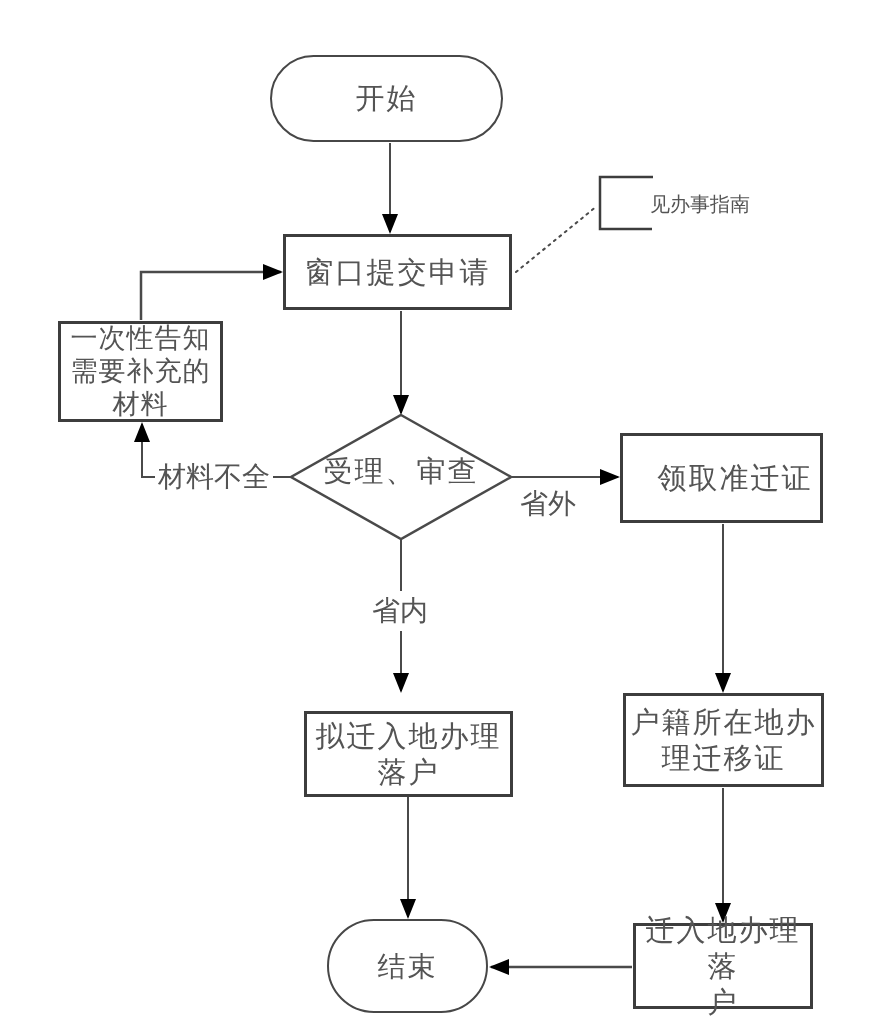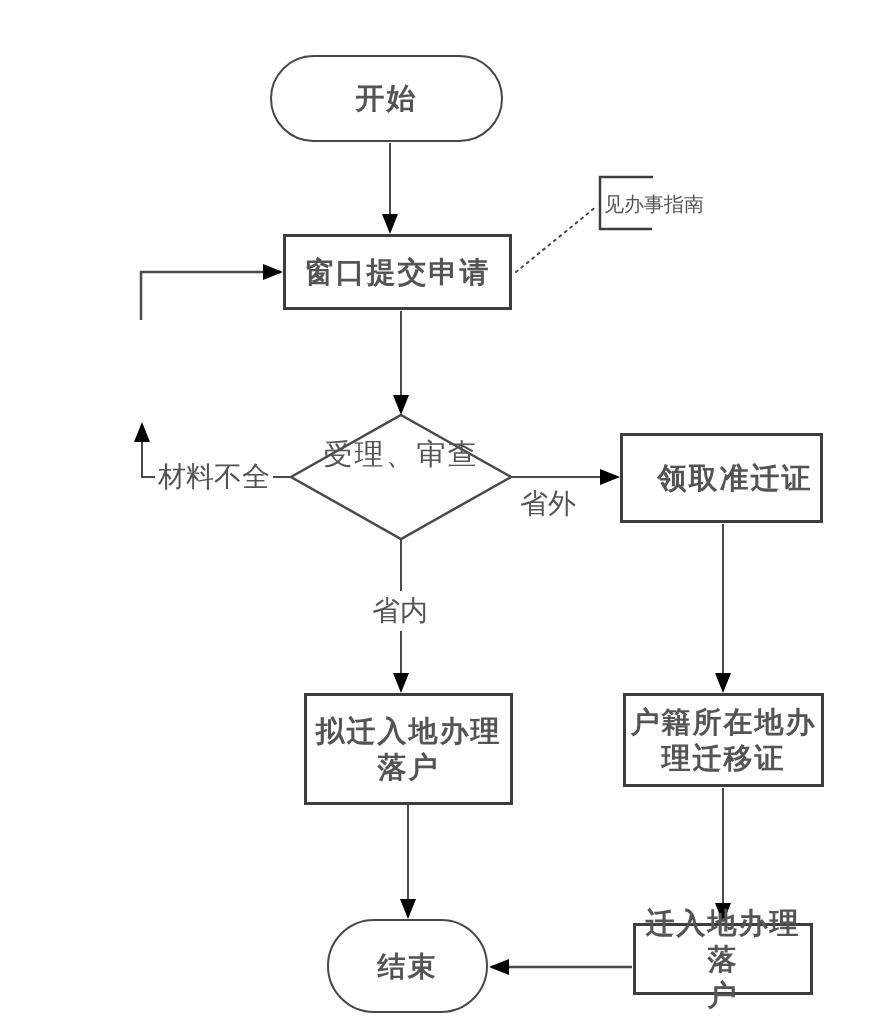--- a/index.html
+++ b/index.html
@@ -22,21 +22,20 @@
     position: absolute;
     display: flex;
     align-items: center;
     justify-content: center;
     text-align: center;
     background: #ffffff;
     font-size: 29px;
     line-height: 1.25;
     white-space: pre-line;
     letter-spacing: 2px;
-    font-weight: bold;
   }
   .process {
     border: 3px solid #3d3d3d;
   }
   .terminator {
     border: 2px solid #474747;
   }
   .decision-label {
     position: absolute;
     display: flex;
@@ -53,20 +52,21 @@
     font-size: 28px;
     padding: 1px 3px;
     white-space: nowrap;
     text-align: right;
   }
   .note-label {
     position: absolute;
     font-size: 20px;
     white-space: nowrap;
     background: transparent;
+    margin-left: 46px;
   }
 </style>
 </head>
 <body>
 
 <div class="canvas">
 
   <svg class="layer" width="888" height="1034" viewBox="0 0 888 1034" fill="none" xmlns="http://www.w3.org/2000/svg">
     <defs>
       <marker id="arrow" markerUnits="userSpaceOnUse" markerWidth="20" markerHeight="16" viewBox="0 0 20 16" refX="18" refY="8" orient="auto">
@@ -102,40 +102,45 @@
   </svg>
 
   <div class="node terminator" style="left:270px; top:55px; width:233px; height:87px; border-radius:44px;">
     <span>开始</span>
   </div>
 
   <div class="node process" style="left:283px; top:234px; width:229px; height:76px;">
     <span>窗口提交申请</span>
   </div>
 
+  <div class="node process" style="left:58px; top:321px; width:165px; height:101px; font-size:27px; line-height:1.22; letter-spacing:1px;">
+    <span>一次性告知
+需要补充的
+材料</span>
+  </div>
 
-  <div class="decision-label" style="left:291px; top:393px; width:220px; height:124px;">
+  <div class="decision-label" style="left:291px; top:410px; width:220px; height:124px;">
     <span>受理、审查</span>
   </div>
 
   <div class="node process" style="left:620px; top:433px; width:203px; height:90px;padding-left:27px;">
     <span>领取准迁证</span>
   </div>
 
-  <div class="node process" style="left:304px; top:693px; width:209px; height:112px;">
+  <div class="node process" style="left:304px; top:711px; width:209px; height:86px;">
     <span>拟迁入地办理
 落户</span>
   </div>
 
   <div class="node process" style="left:623px; top:693px; width:201px; height:94px;">
     <span>户籍所在地办
 理迁移证</span>
   </div>
 
-  <div class="node process" style="left:633px; top:923px; width:180px; height:72px;">
+  <div class="node process" style="left:633px; top:923px; width:180px; height:86px;">
     <span>迁入地办理落
 户</span>
   </div>
 
   <div class="node terminator" style="left:327px; top:919px; width:161px; height:94px; border-radius:48px; font-size:28px;">
     <span>结束</span>
   </div>
 
   <div class="note-label" style="left:604px; top:191px;">见办事指南</div>
 

